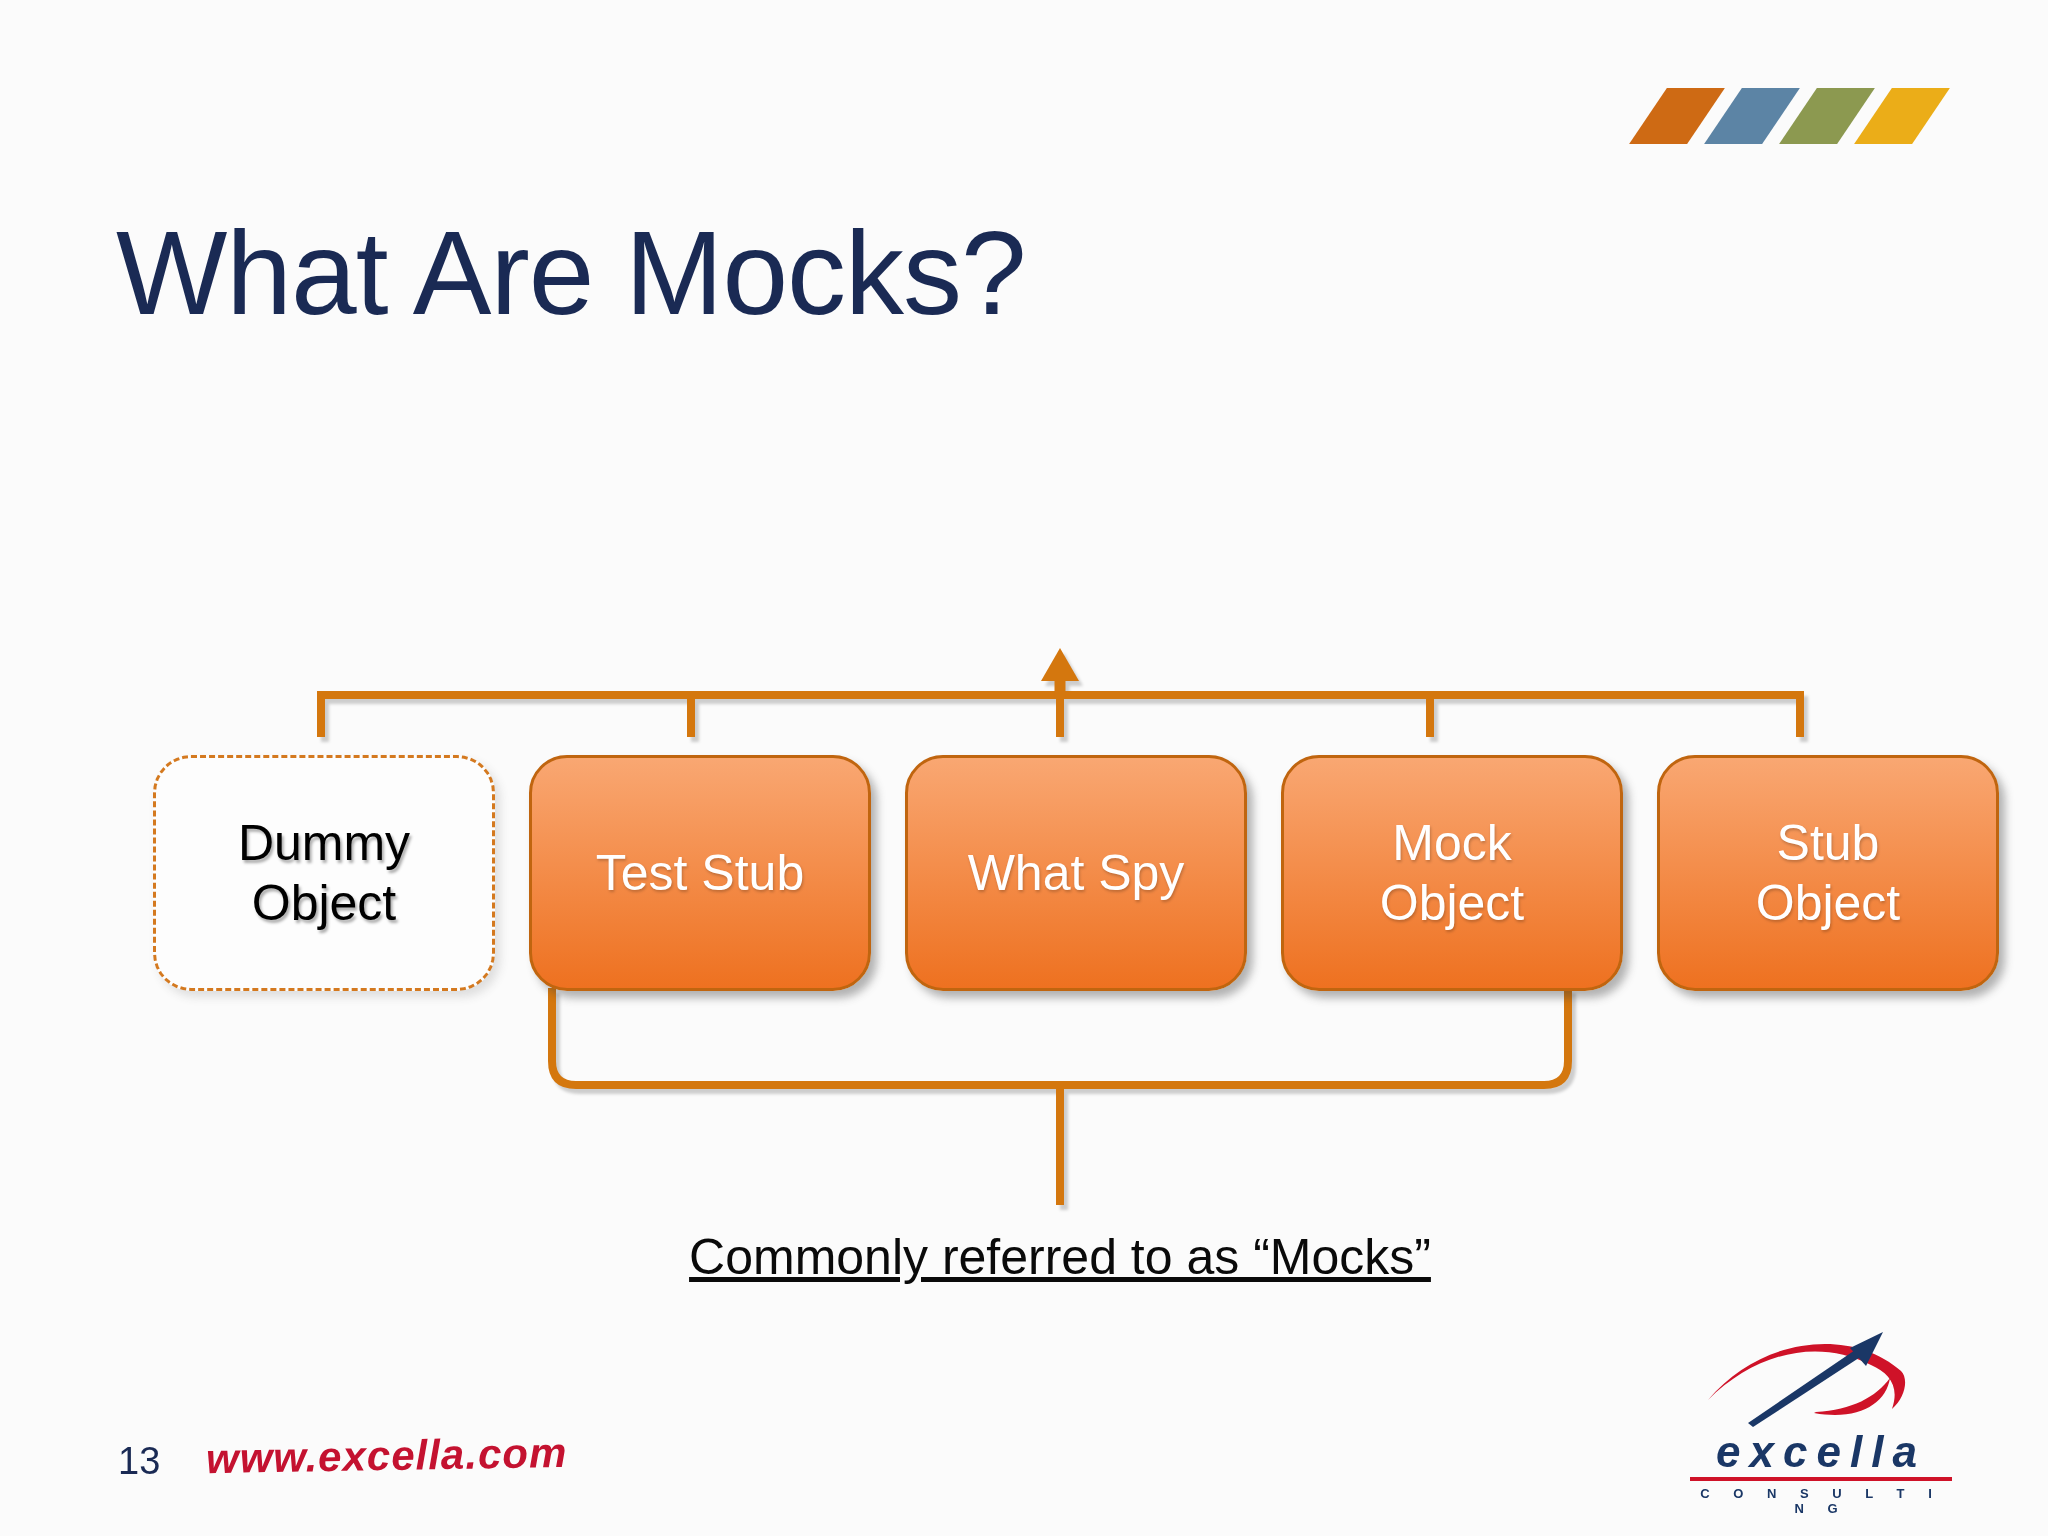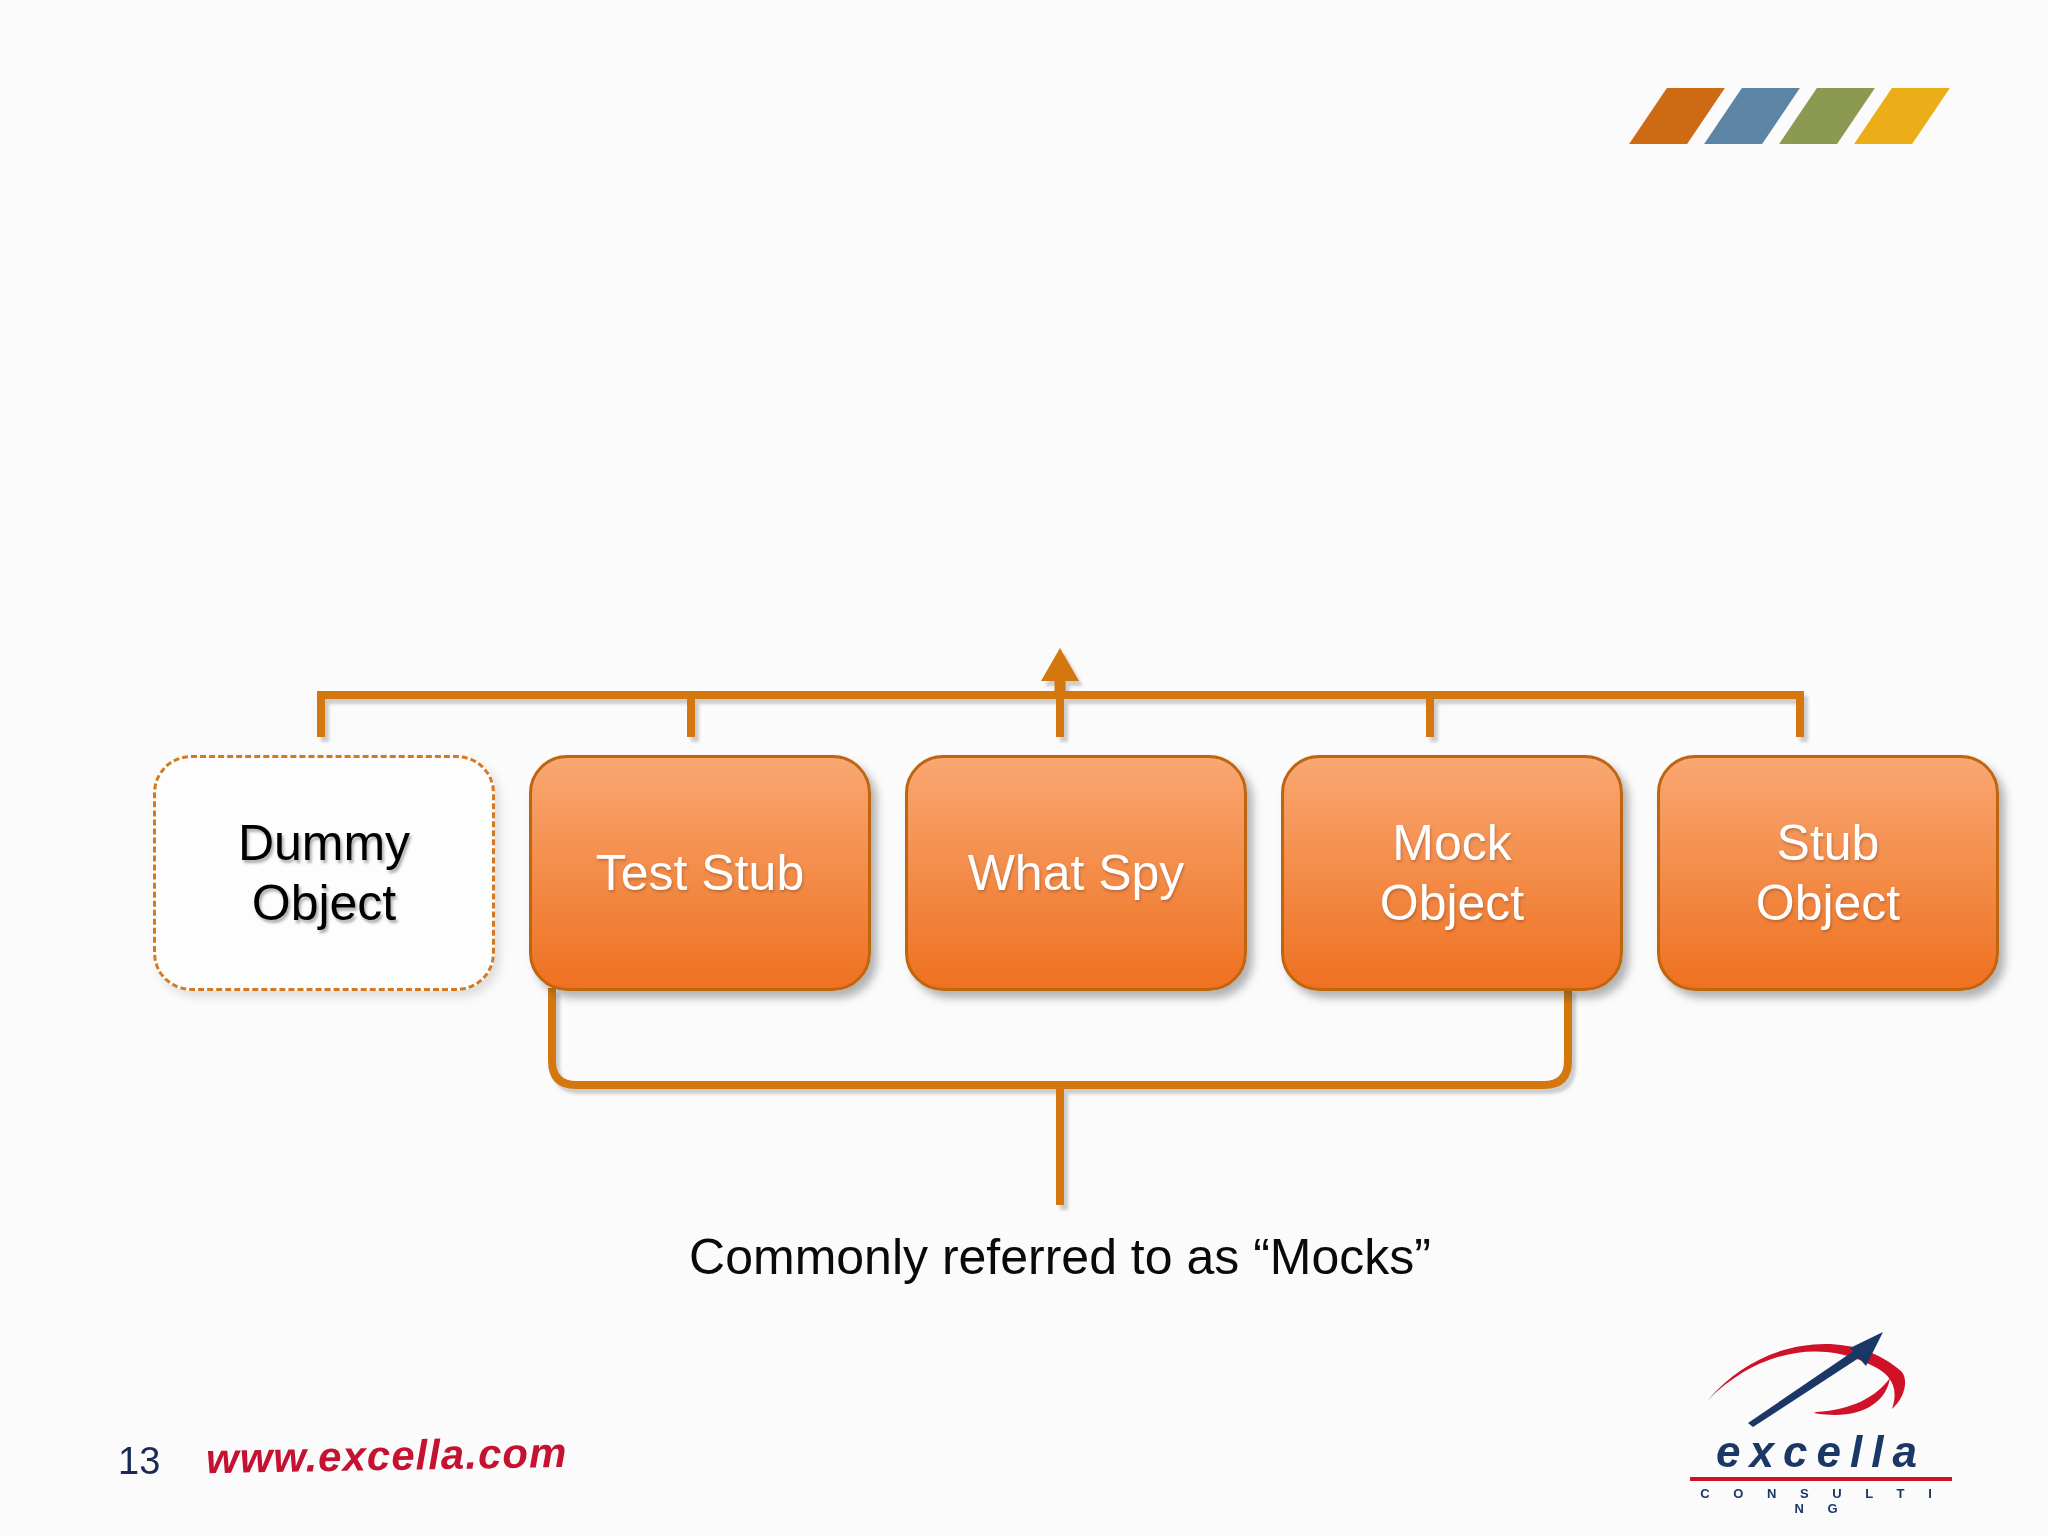--- a/index.html
+++ b/index.html
@@ -58,21 +58,21 @@
     background:#fdfdfd;
     border:3px dashed #d4791f;
     color:var(--dummy-text,#000);
     box-shadow:5px 6px 10px rgba(60,60,60,0.15);
     text-shadow:2px 3px 3px rgba(0,0,0,0.32);
   }
 
   
   .caption{
     position:absolute;left:400px;top:1228px;width:1320px;
-    text-align:center;font-size:50px;color:var(--caption-text,#0a0a0a);
+    text-align:center;font-size:50px;color:var(--caption-text,#0a0a0a);text-decoration:underline;
   }
 
   
   .page-number{
     position:absolute;left:118px;top:1440px;
     font-size:38px;color:var(--title,#1a2a54);
   }
   .website{
     position:absolute;left:206px;top:1432px;
     font-size:42px;font-style:italic;font-weight:700;
@@ -100,20 +100,21 @@
 
 <div class="slide">
 
   <div class="stripes">
       <div class="stripe" style="background: rgb(206, 106, 20);"></div>
       <div class="stripe" style="background: rgb(92, 132, 165);"></div>
       <div class="stripe" style="background: rgb(140, 153, 80);"></div>
       <div class="stripe" style="background: rgb(235, 173, 24);"></div>
     </div>
 
+  <h1 class="title">What Are Mocks?</h1>
 
   <svg class="connectors" viewBox="0 0 2048 1536">
 
     <path d="M321 737 L321 695 L1800 695 L1800 737" stroke-width="8"></path>
 
     <path d="M691 695 L691 737 M1060 695 L1060 737 M1430 695 L1430 737" stroke-width="8"></path>
 
     <path d="M1060 699 L1060 672" stroke-width="11"></path>
     <polygon class="head" points="1060,648 1041,681 1079,681"></polygon>
 

